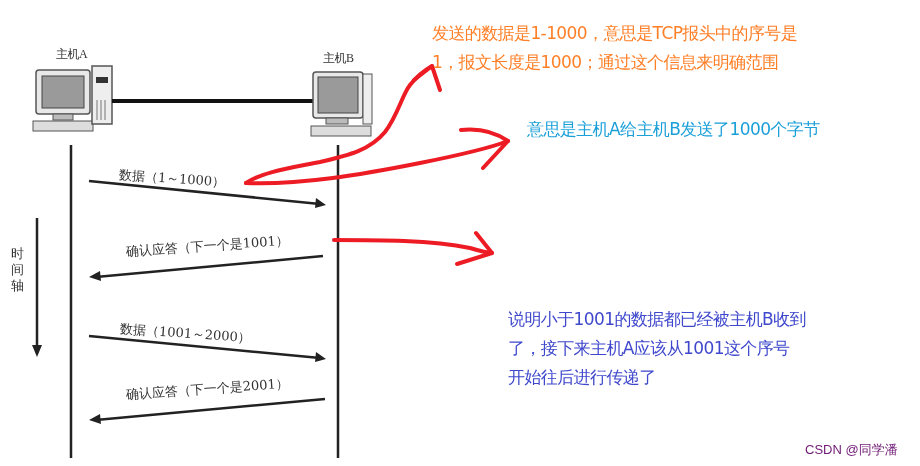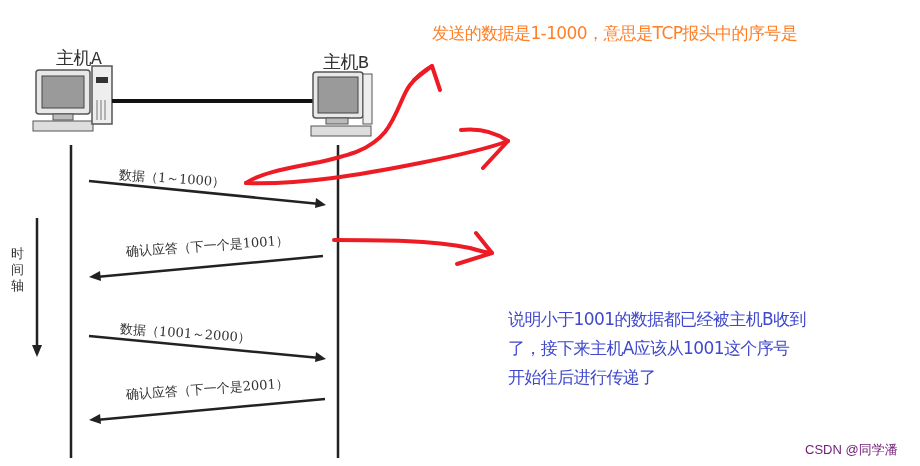--- a/index.html
+++ b/index.html
@@ -1,18 +1,18 @@
 <!DOCTYPE html>
 <html><head>
 <meta charset="utf-8">
 <style>
   html, body { margin: 0; padding: 0; background: #ffffff; }
   body { width: 920px; height: 466px; position: relative; overflow: hidden; font-family: "DejaVu Sans", sans-serif; }
   .abs { position: absolute; }
-  .host-label { font-family: Liberation Mono, monospace; font-size: 18px; color: #333; letter-spacing: -0.5px; }
+  .host-label { font-family: Liberation Serif, serif; font-size: 12px; color: #333; letter-spacing: -0.5px; }
   .seq-label { font-family: "DejaVu Serif", serif; font-size: 13px; color: #333; white-space: nowrap; transform-origin: left center; }
   .note { font-family: "DejaVu Sans", sans-serif; font-size: 17px; line-height: 29px; white-space: nowrap; letter-spacing: -0.6px; }
   .orange { color: #ff7f27; }
   .cyan { color: #1a9fd9; }
   .green { color: #22b14c; }
   .indigo { color: #3f48cc; margin-top: 16px; }
   .watermark { font-family: "Liberation Sans", sans-serif; font-size: 13px; color: #701a75; }
   .axis-label { font-family: "DejaVu Serif", serif; font-size: 13px; color: #333; line-height: 16px; width: 16px; }
   svg { position: absolute; left: 0; top: 0; }
 </style>
@@ -91,23 +91,25 @@
   <div>轴</div>
 </div>
 
 <div class="abs seq-label" style="left:119px; top:166px; transform: rotate(4deg);">数据（1～1000）</div>
 <div class="abs seq-label" style="left:126px; top:243px; transform: rotate(-4deg);">确认应答（下一个是1001）</div>
 <div class="abs seq-label" style="left:120px; top:320px; transform: rotate(4deg);">数据（1001～2000）</div>
 <div class="abs seq-label" style="left:126px; top:386px; transform: rotate(-4deg);">确认应答（下一个是2001）</div>
 
 <div class="abs note orange" style="left:432px; top:19px;">
   <div>发送的数据是1-1000，意思是TCP报头中的序号是</div>
+  <div>1，报文长度是1000；通过这个信息来明确范围</div>
 </div>
 
 <div class="abs note cyan" style="left:527px; top:115px;">
+  <div>意思是主机A给主机B发送了1000个字节</div>
 </div>
 
 <div class="abs note green" style="left:508px; top:231px;">
 </div>
 
 <div class="abs note indigo" style="left:508px; top:289px;">
   <div>说明小于1001的数据都已经被主机B收到</div>
   <div>了，接下来主机A应该从1001这个序号</div>
   <div>开始往后进行传递了</div>
 </div>

